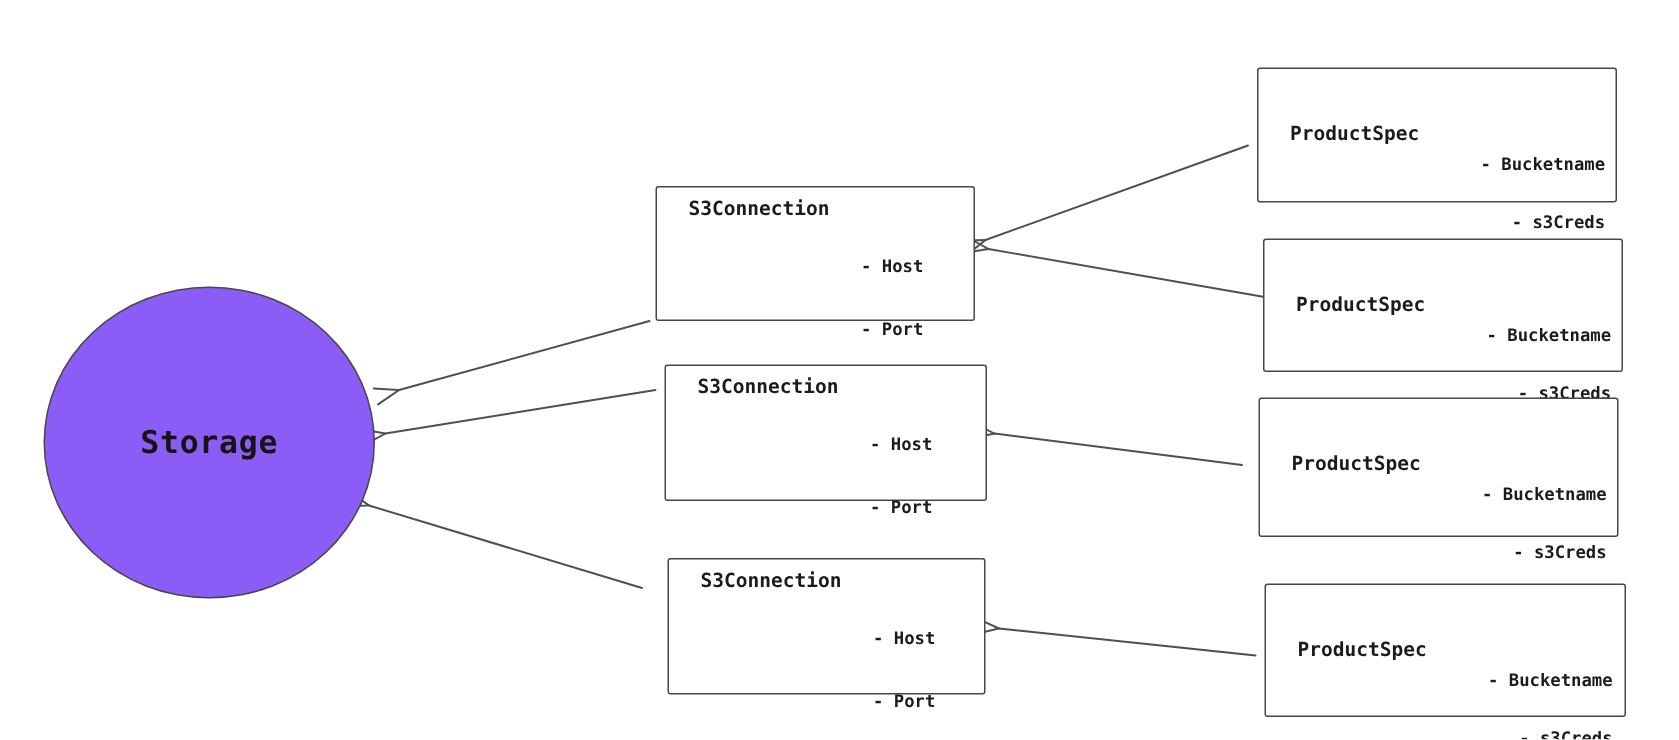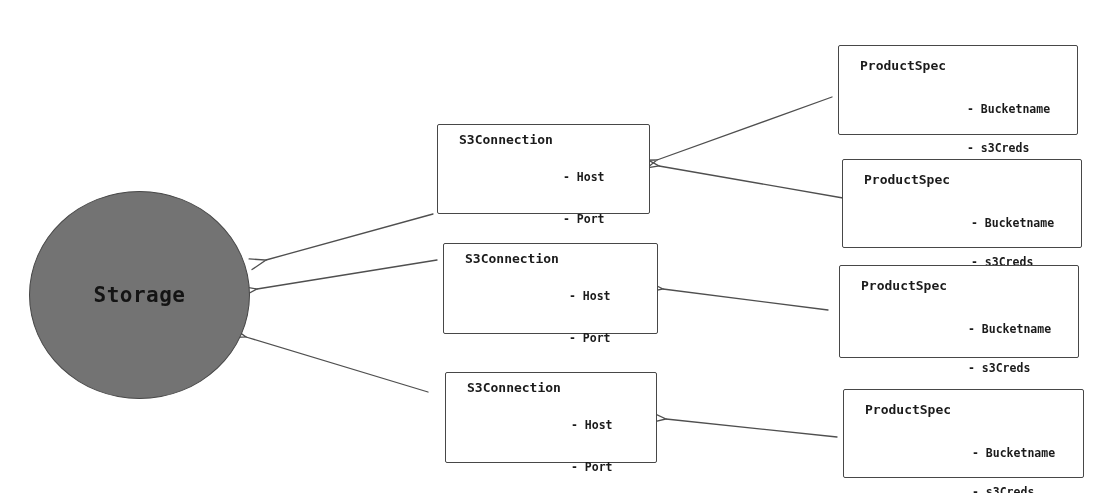--- a/index.html
+++ b/index.html
@@ -39,38 +39,38 @@
   .node-attrs {
     position: absolute;
     font-size: 11.5px;
     font-weight: bold;
     line-height: 14px;
     color: #1b1b1b;
     white-space: pre;
   }
   
   .s3c .node-title { left: 21px; top: 7px; }
-  .s3c .node-attrs { left: 125px; top: 17px; }
+  .s3c .node-attrs { left: 136px; top: 17px; }
   
-  .ps .node-title { left: 21px; top: 12px; }
-  .ps .node-attrs { left: 128px; top: 31px; line-height: 13px; }
+  .ps .node-title { left: 21px; top: 36px; }
+  .ps .node-attrs { left: 148px; top: 31px; line-height: 13px; text-align: right; }
   .s3c-1 { left: 437px; top: 124px; width: 213px; height: 90px; }
   .s3c-2 { left: 443px; top: 243px; width: 215px; height: 91px; }
   .s3c-3 { left: 445px; top: 372px; width: 212px; height: 91px; }
   .ps-1 { left: 838px; top: 45px;  width: 240px; height: 90px; }
   .ps-2 { left: 842px; top: 159px; width: 240px; height: 89px; }
   .ps-3 { left: 839px; top: 265px; width: 240px; height: 93px; }
   .ps-4 { left: 843px; top: 389px; width: 241px; height: 89px; }
   .storage-circle {
     position: absolute;
     left: 29px; top: 191px;
     width: 221px; height: 208px;
     border: 1.6px solid #474747;
     border-radius: 50%;
-    background: #737373;
+    background: #8b5cf6;
     box-sizing: border-box;
     display: flex;
     align-items: center;
     justify-content: center;
   }
   .storage-label {
     font-size: 21px;
     font-weight: bold;
     color: #141414;
     letter-spacing: 0.5px;

